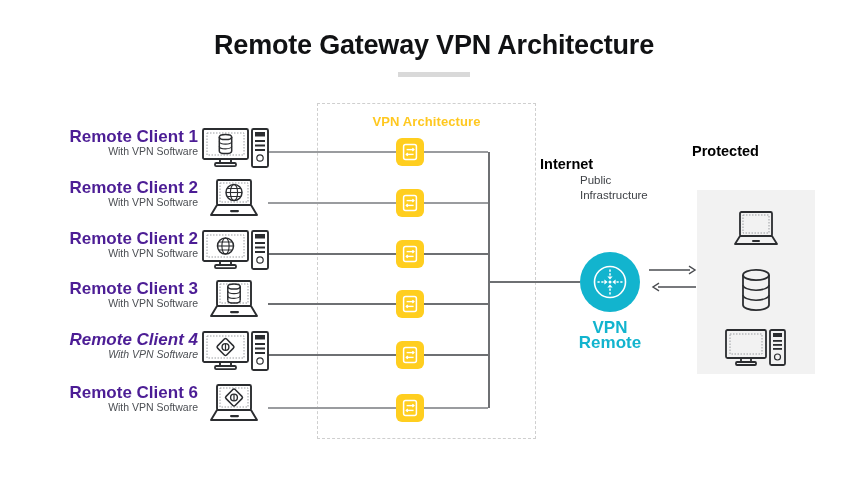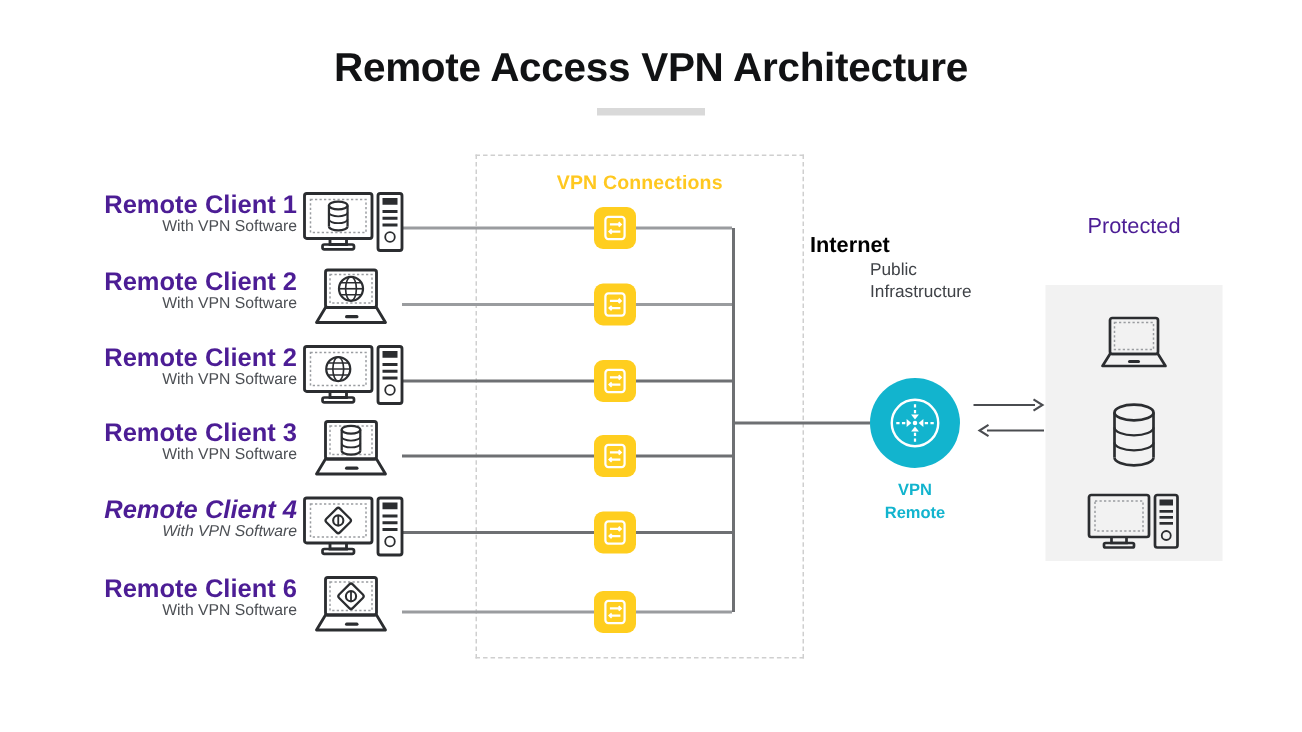--- a/index.html
+++ b/index.html
@@ -68,46 +68,46 @@
   .internet-sub{font-size:11.5px;color:#3f4247;line-height:15px;margin-left:40px;}
 
   
   .gw-circle{
     position:absolute;left:580px;top:252px;width:60px;height:60px;
     border-radius:50%;background:#12B4CE;
     display:flex;align-items:center;justify-content:center;
   }
   .gw-label{
     position:absolute;left:560px;top:320px;width:100px;text-align:center;
-    font-size:11px;font-weight:bold;color:#12B4CE;line-height:15px;
+    font-size:17px;font-weight:bold;color:#12B4CE;line-height:15px;
   }
 
   
   .pn-title{
-    position:absolute;left:692px;top:142px;width:128px;text-align:center;
-    font-size:14.5px;font-weight:normal;color:#4c1d95;line-height:19px;
+    position:absolute;left:692px;top:142px;width:128px;text-align:left;
+    font-size:14.5px;font-weight:bold;color:#000000;line-height:19px;
   }
   .pn-panel{
     position:absolute;left:697px;top:190px;width:118px;height:184px;
     background:#f2f2f2;
   }
   .pn-slot{position:absolute;left:0;width:118px;display:flex;align-items:center;justify-content:center;}
 
   .ico{display:block;}
 </style>
 </head>
 <body>
 
 <div id="stage">
 
-  <div class="title">Remote Access VPN Architecture</div>
+  <div class="title">Remote Gateway VPN Architecture</div>
   <div class="title-rule"></div>
 
   <div class="vpn-box"></div>
-  <div class="vpn-box-title">VPN Connections</div>
+  <div class="vpn-box-title">VPN Architecture</div>
 
   <div id="wire-layer">
       <div class="wire light" style="left: 268px; top: 151.3px; width: 128px;"></div>
       <div class="wire light" style="left: 424px; top: 151.3px; width: 64px;"></div>
       <div class="tunnel" style="left: 396px; top: 138px;">
         <svg width="18" height="18" viewBox="0 0 18 18">
           <rect x="2.6" y="1.6" width="12.8" height="14.8" rx="2" fill="none" stroke="#ffffff" stroke-width="1.5"></rect>
           <path d="M5.6 6.6 L12.6 6.6" stroke="#ffffff" stroke-width="1.4" fill="none"></path>
           <path d="M11.4 5.2 L12.9 6.6 L11.4 8.0" stroke="#ffffff" stroke-width="1.3" fill="none"></path>
           <path d="M12.6 11.4 L5.6 11.4" stroke="#ffffff" stroke-width="1.4" fill="none"></path>

